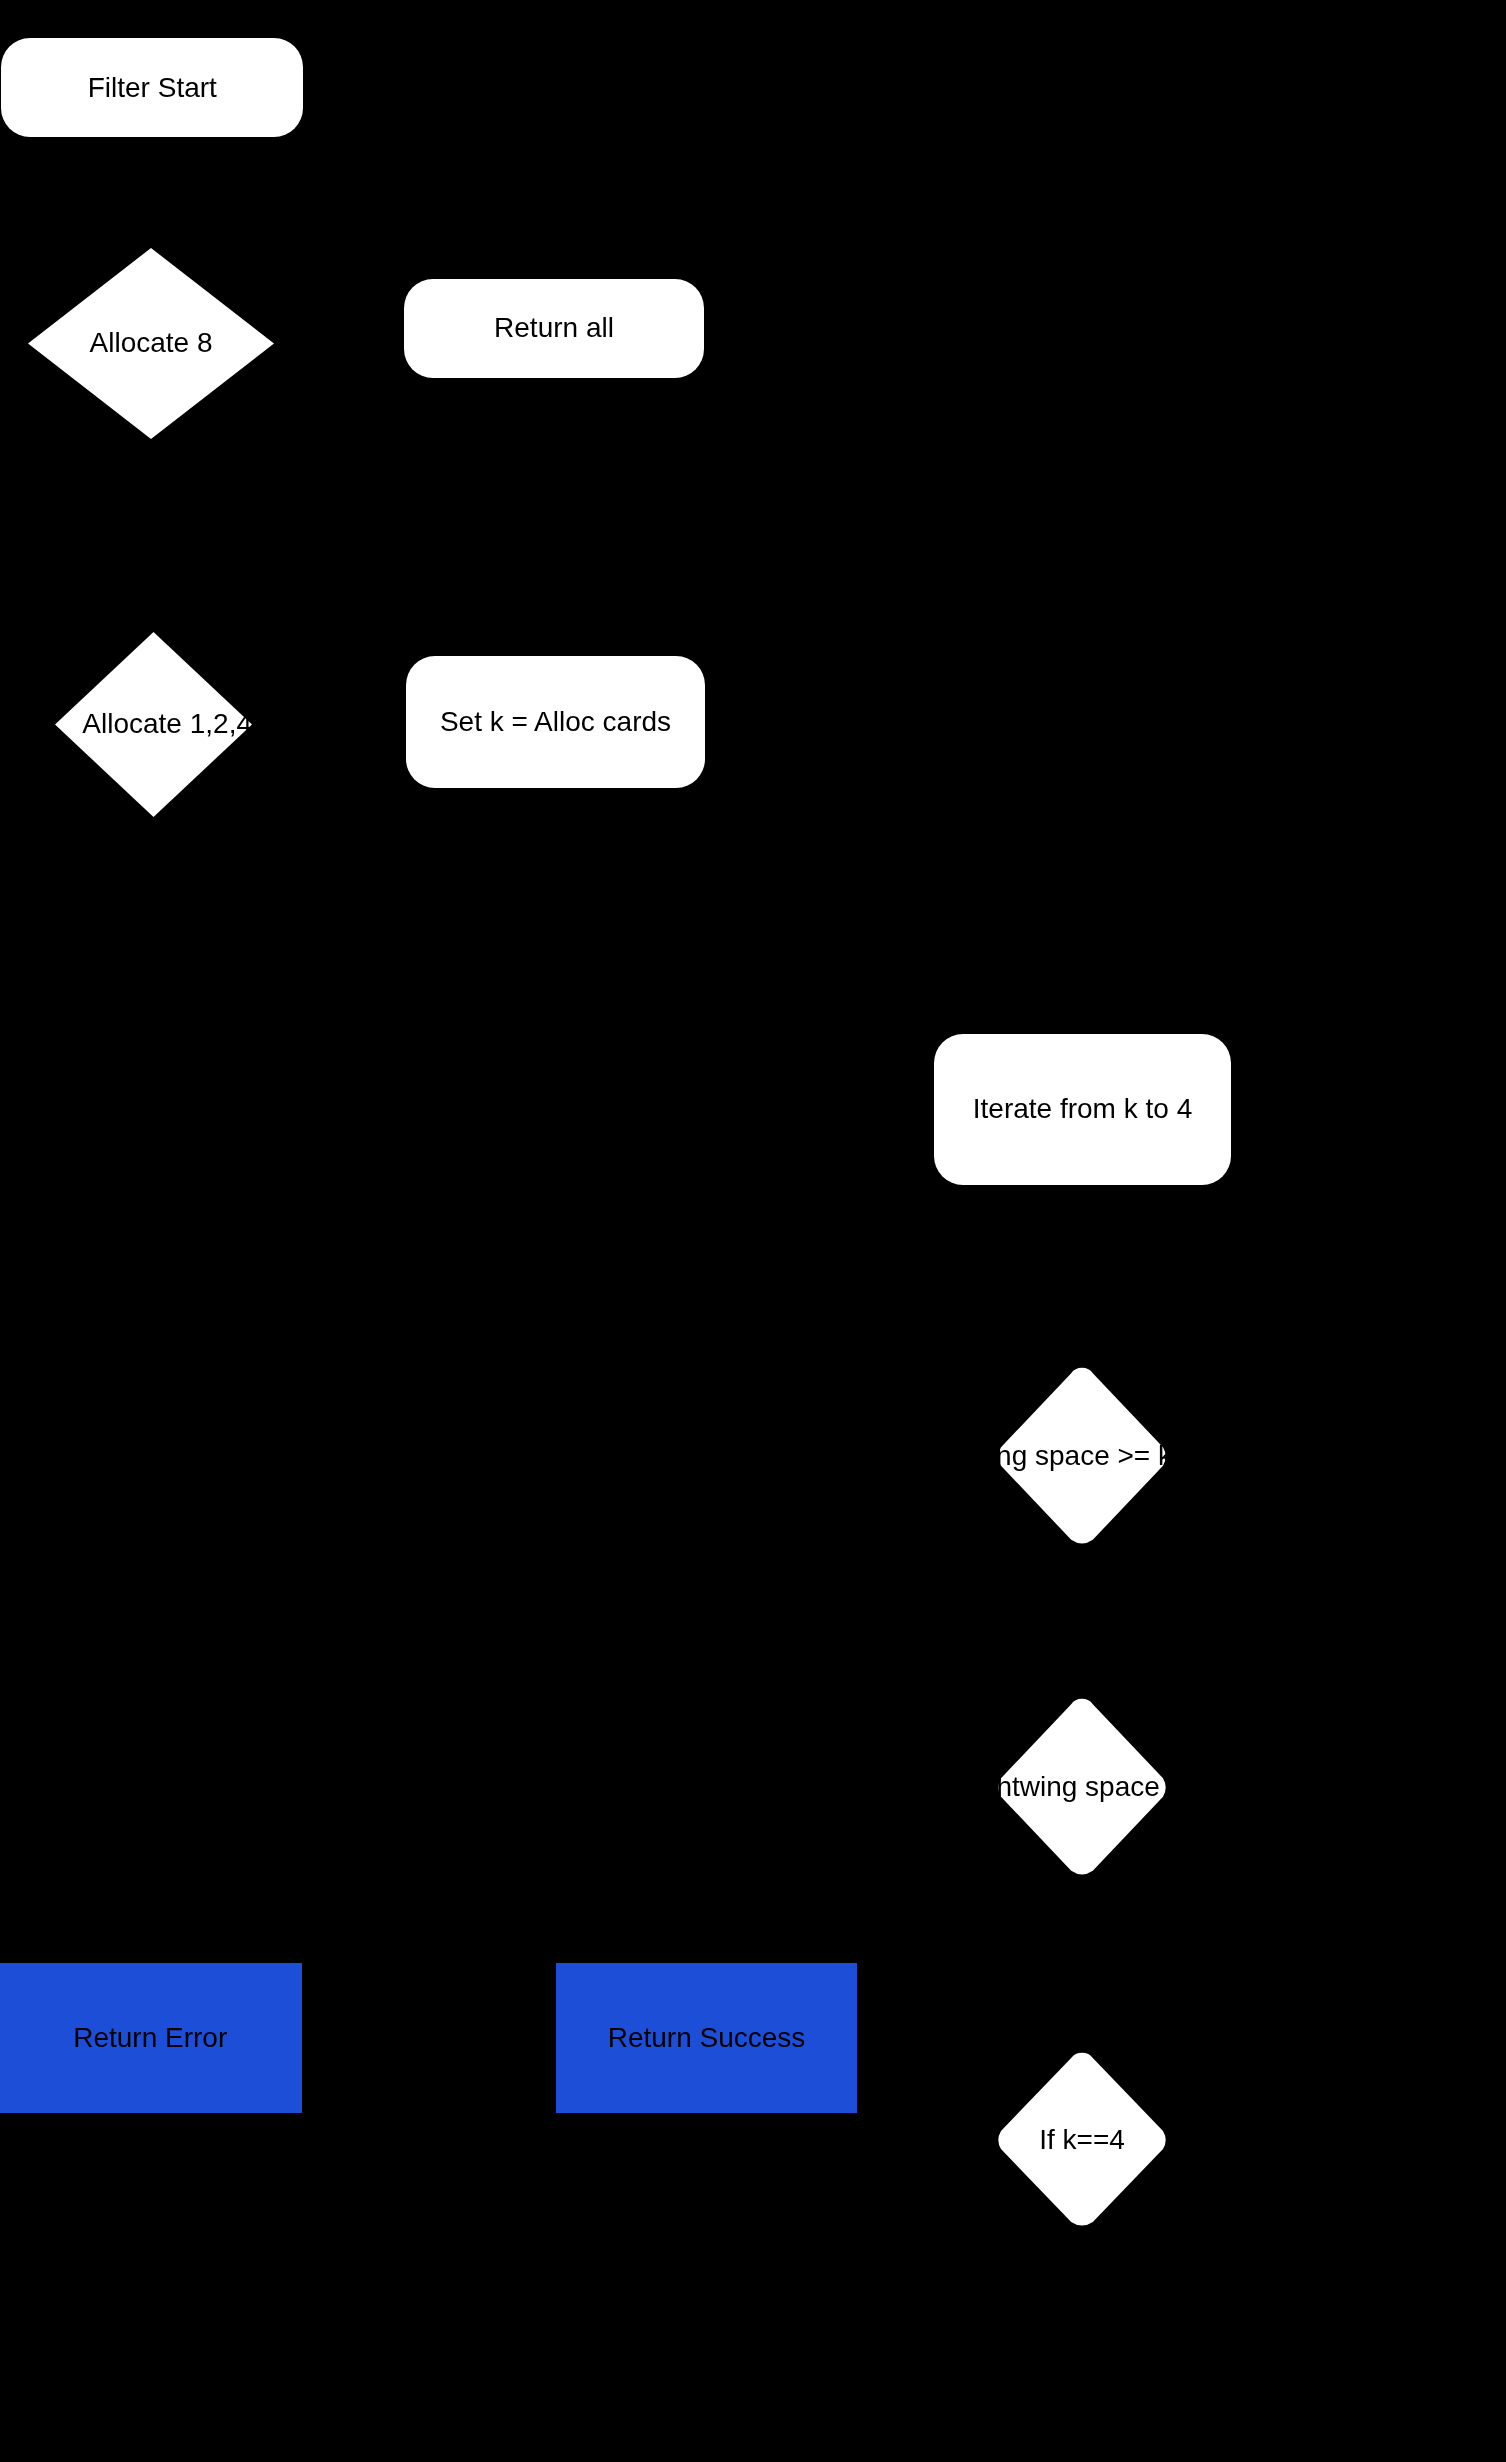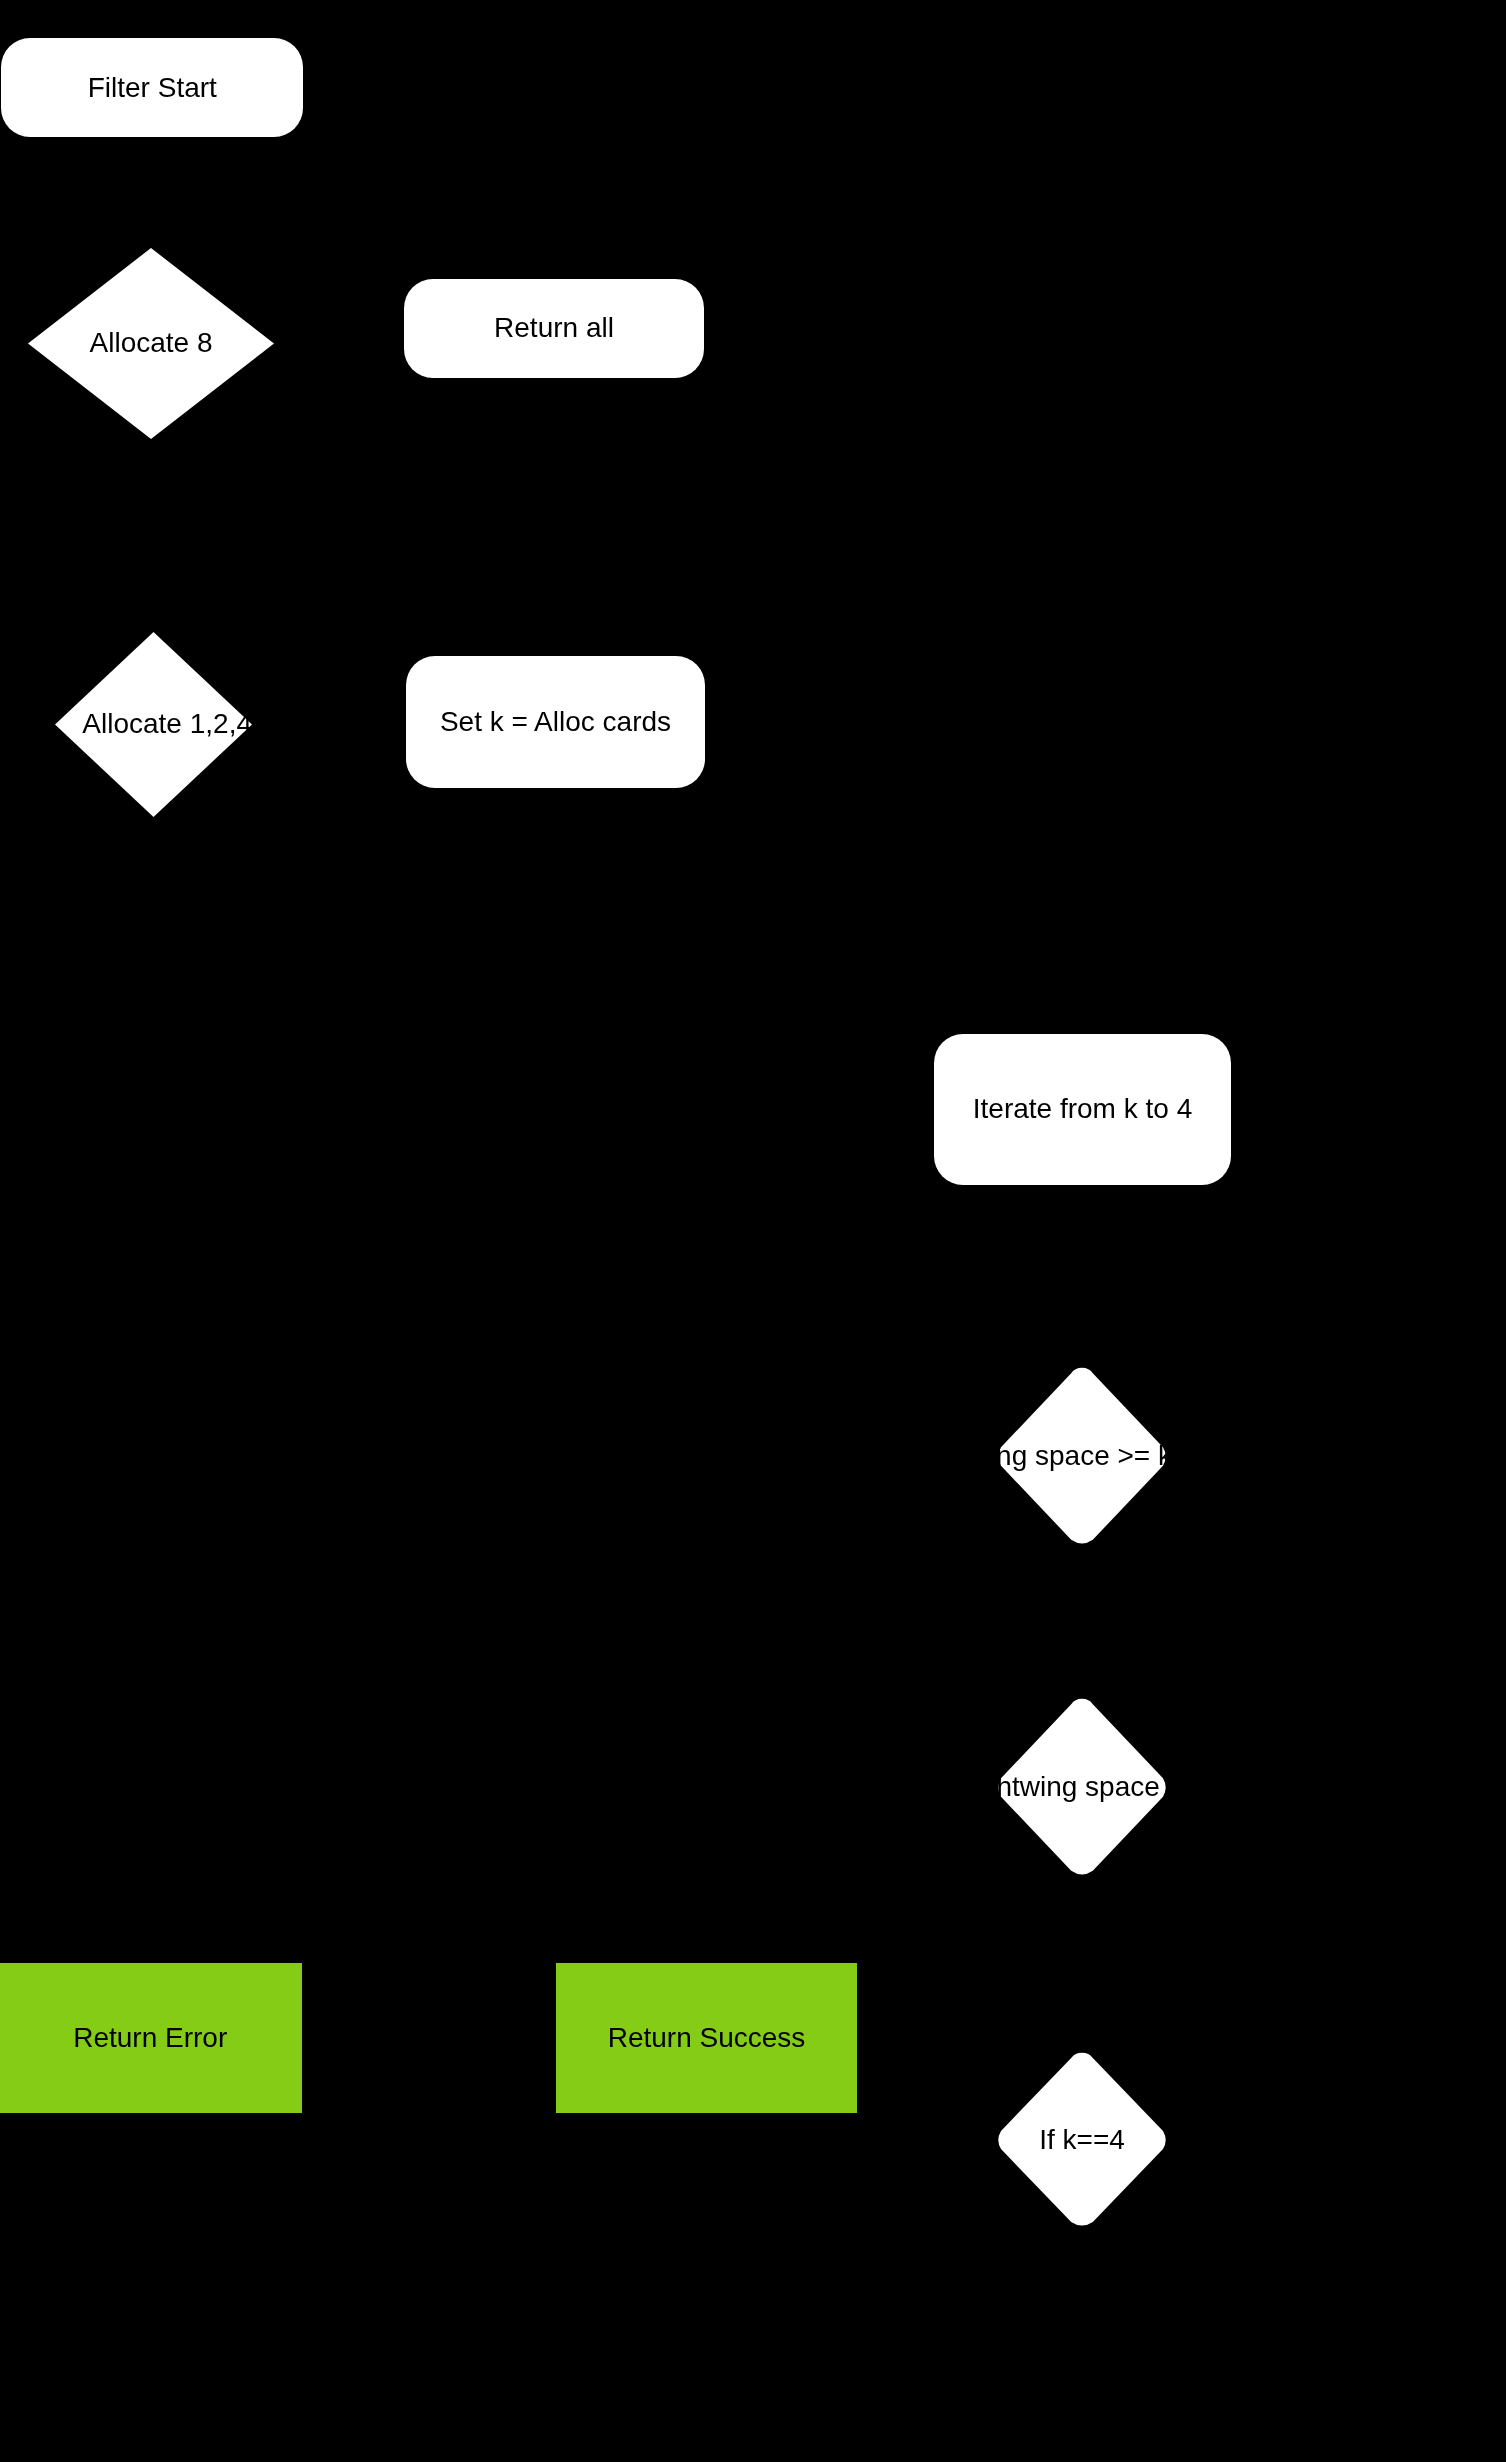--- a/index.html
+++ b/index.html
@@ -30,21 +30,21 @@
     pointer-events: none;
   }
 
   
   .shape-round-rect {
     background: #ffffff;
     border-radius: 29px;
   }
   
   .shape-rect {
-    background: #84cc16;
+    background: #1d4ed8;
     border-radius: 0;
   }
   
   .shape-diamond {
     background: transparent;
   }
   .shape-diamond .diamond-bg {
     position: absolute;
     left: 0; top: 0;
     width: 100%;

